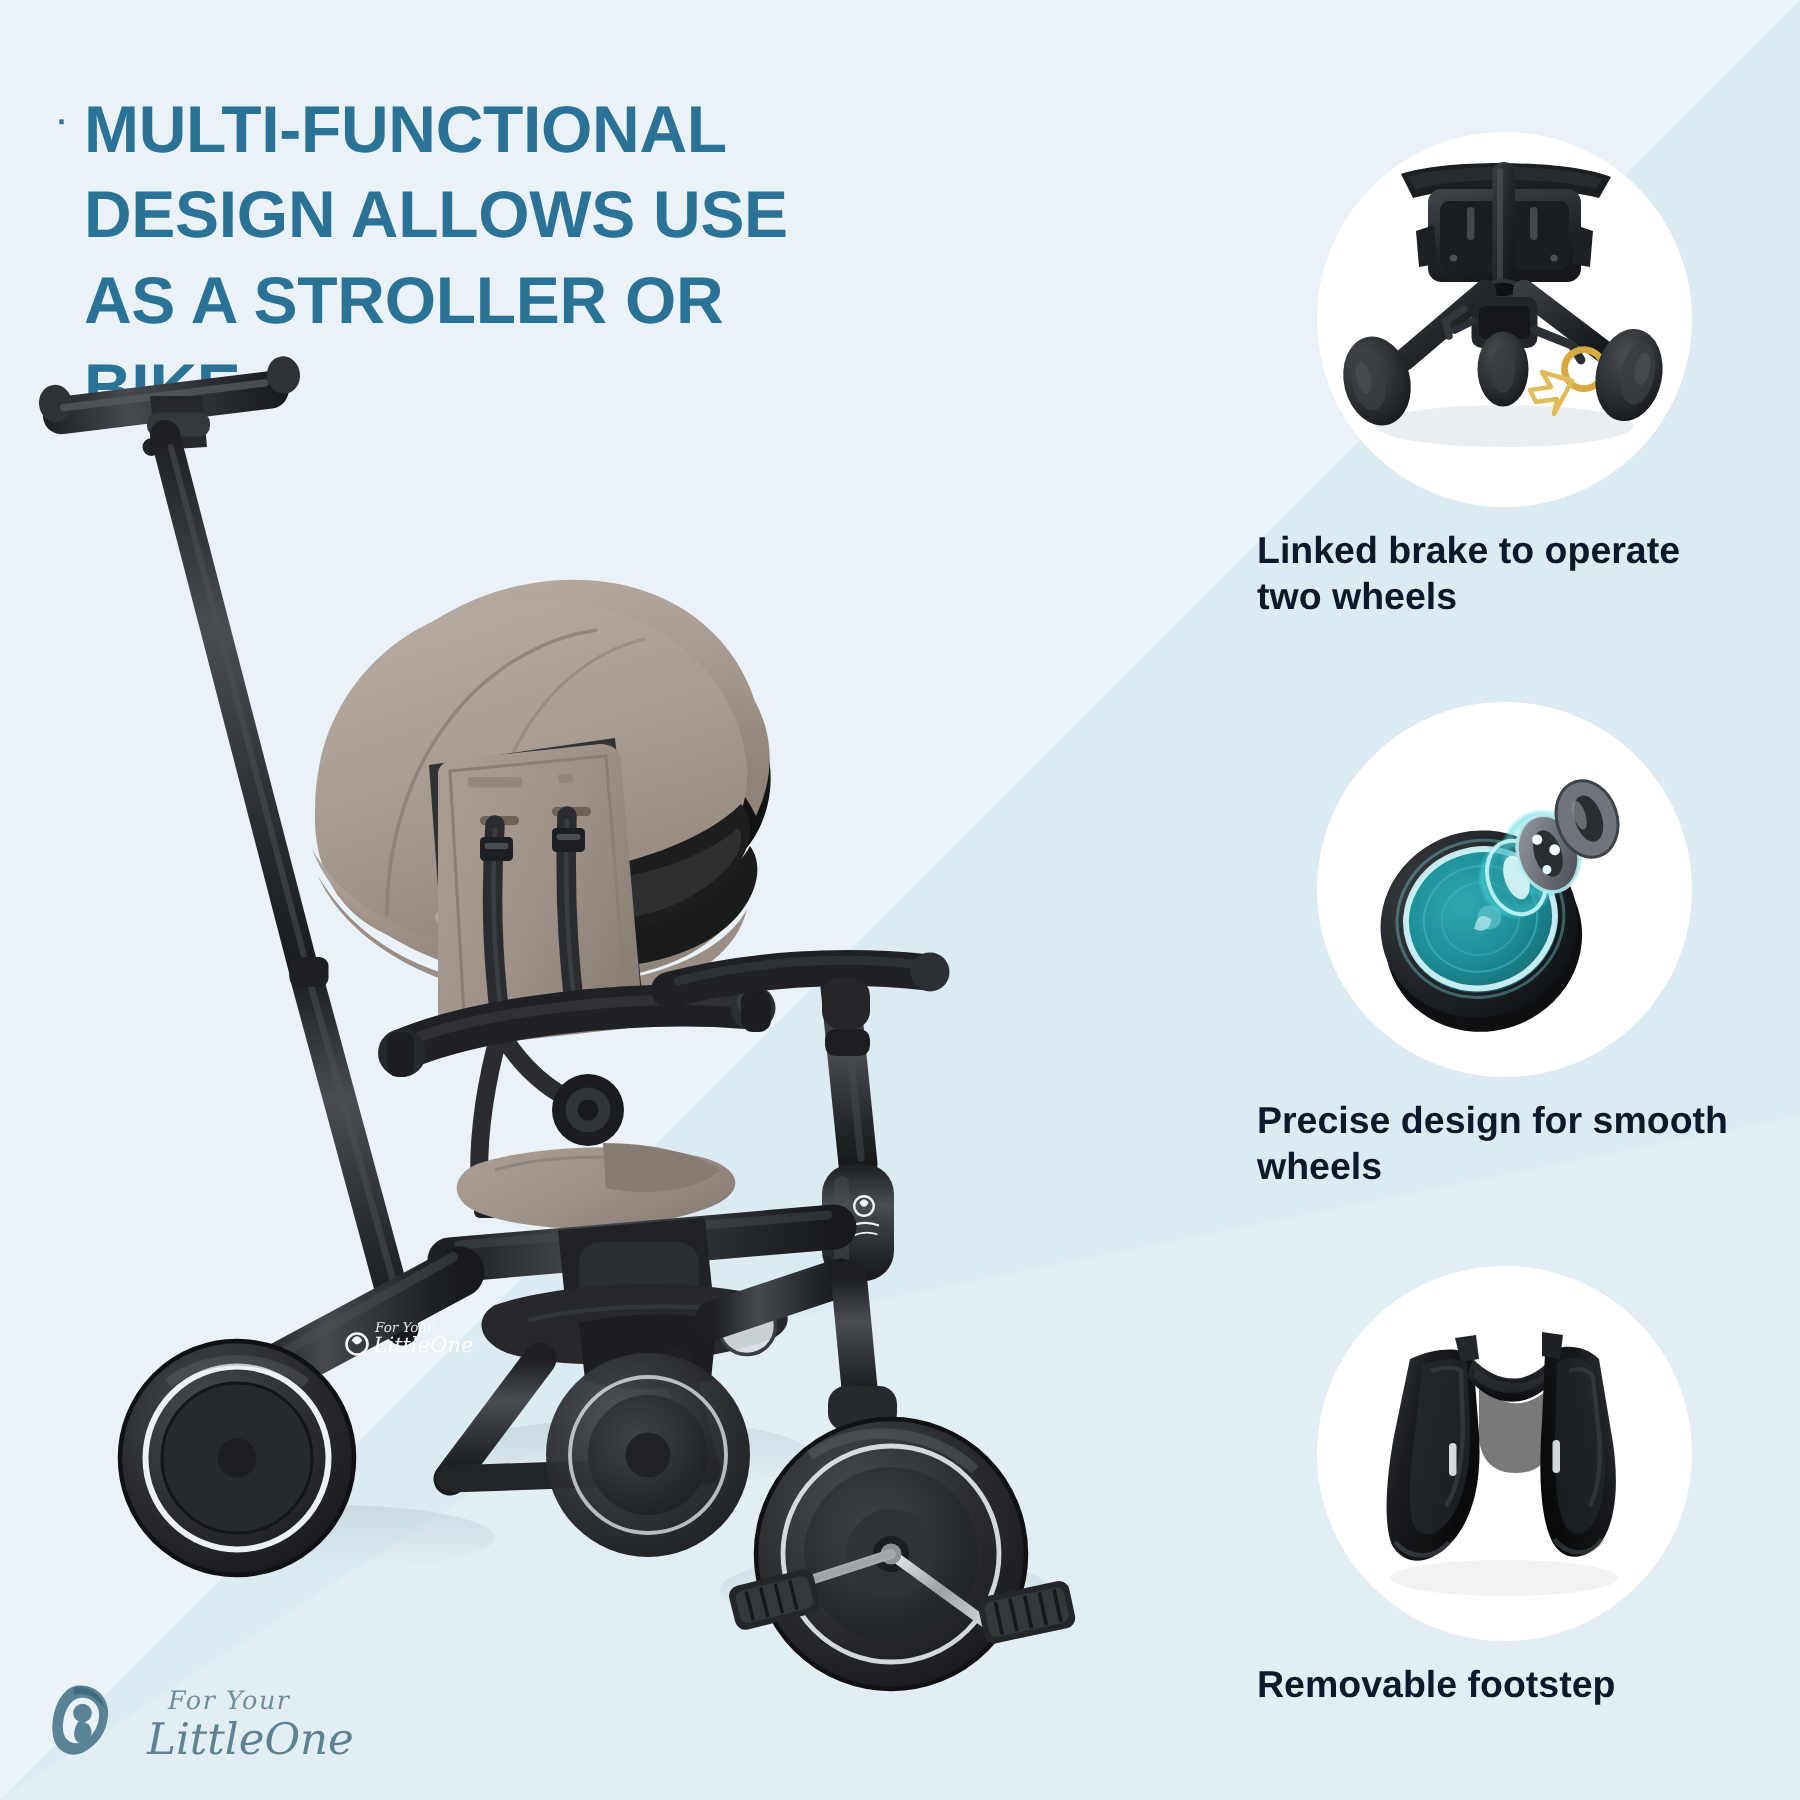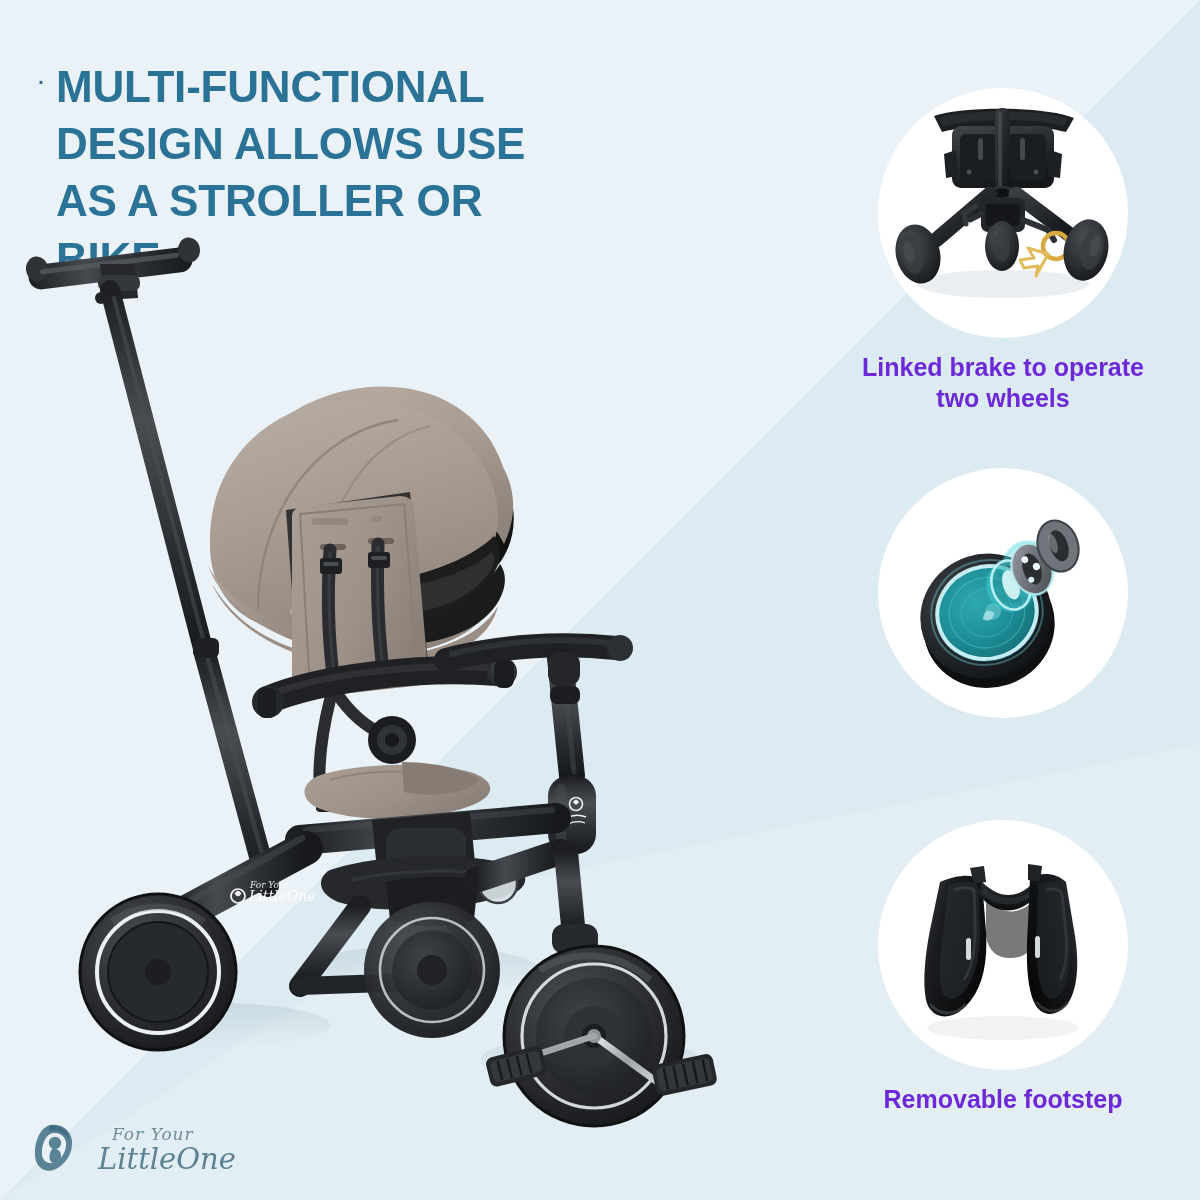--- a/index.html
+++ b/index.html
@@ -63,39 +63,39 @@
   .feature {
     position:absolute;
     left:838px;
     width:330px;
     display:flex;
     flex-direction:column;
     align-items:center;
   }
   .feature-1 { top:88px; }
   .feature-2 { top:468px; }
-  .feature-3 { top:820px; }
+  .feature-3 { top:844px; }
 
   .circle {
     position:relative;
     width:250px; height:250px;
     border-radius:50%;
     background:#ffffff;
     display:flex;
     align-items:center;
     justify-content:center;
     overflow:hidden;
   }
   .feature-caption {
     margin-top:14px;
-    color:#6d28d9;
+    color:#0f172a;
     font-size:25px;
     font-weight:bold;
     line-height:1.25;
-    text-align:center;
+    text-align:left;
     width:330px;
   }
 
   
   .logo {
     position:absolute;
     left:30px; bottom:18px;
     display:flex;
     align-items:center;
     gap:8px;
@@ -582,20 +582,21 @@
 
           <g transform="rotate(-18 180 78)">
             <ellipse cx="180" cy="78" rx="20" ry="26" fill="#6f757a"></ellipse>
             <ellipse cx="180" cy="78" rx="20" ry="26" fill="none" stroke="#3e4347" stroke-width="2"></ellipse>
             <ellipse cx="181" cy="78" rx="9" ry="16" fill="#2a2e32"></ellipse>
             <ellipse cx="176" cy="74" rx="4" ry="10" fill="#9aa0a5" opacity="0.55"></ellipse>
           </g>
         </g>
       </svg>
     </div>
+    <div class="feature-caption">Precise design for smooth wheels</div>
   </div>
 
   <div class="feature feature-3">
     <div class="circle">
       <svg viewBox="0 0 250 250" xmlns="http://www.w3.org/2000/svg">
         <defs>
           <linearGradient id="fsL" x1="0" y1="0" x2="1" y2="0.6">
             <stop offset="0%" stop-color="#3a3d41"></stop>
             <stop offset="35%" stop-color="#1a1c1f"></stop>
             <stop offset="100%" stop-color="#08090a"></stop>

